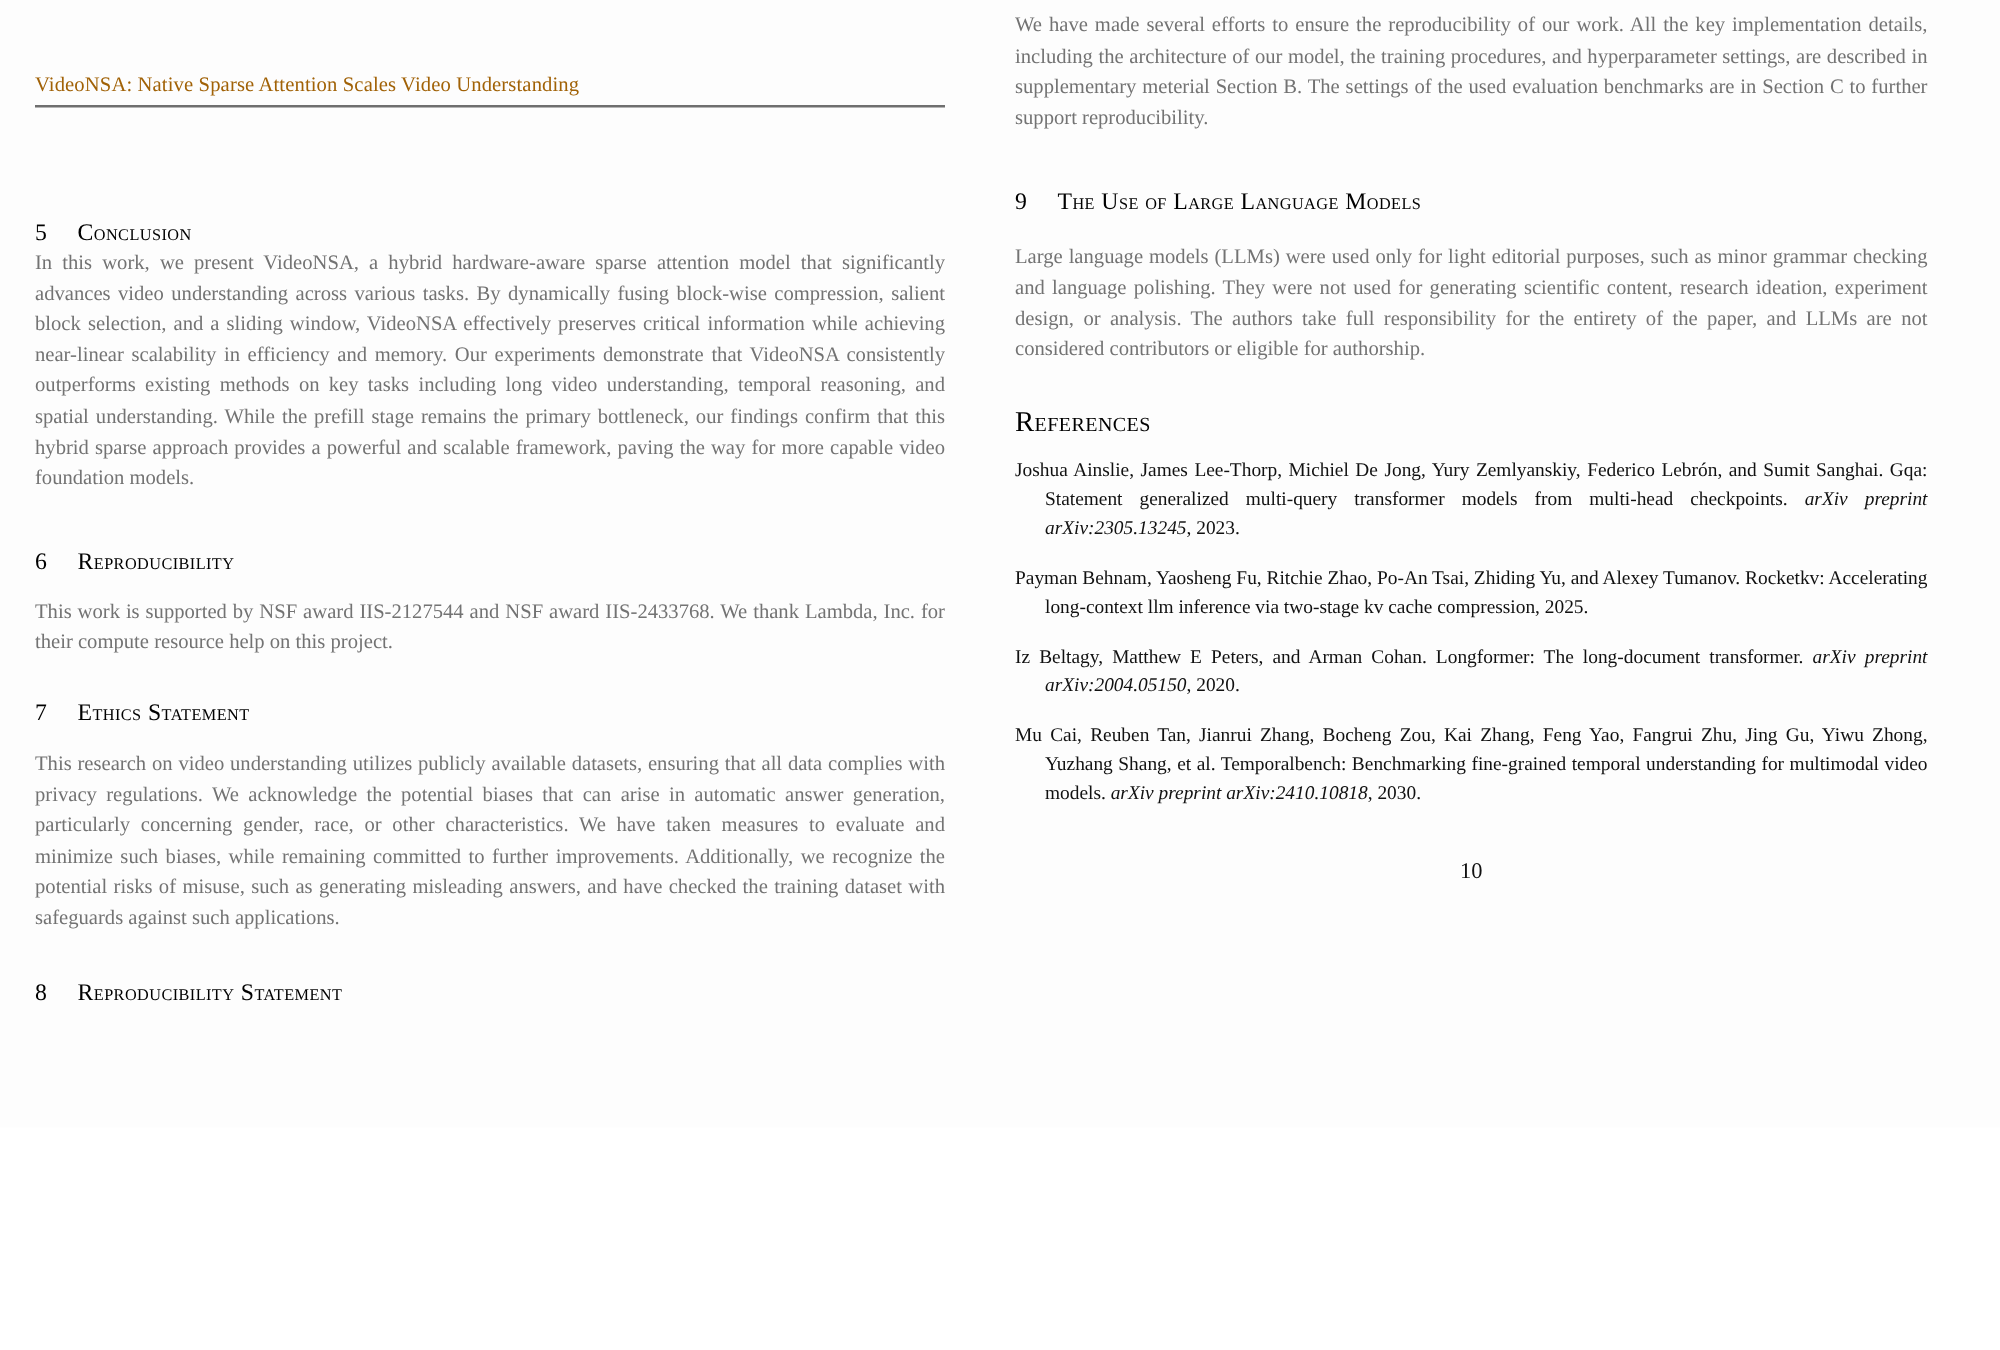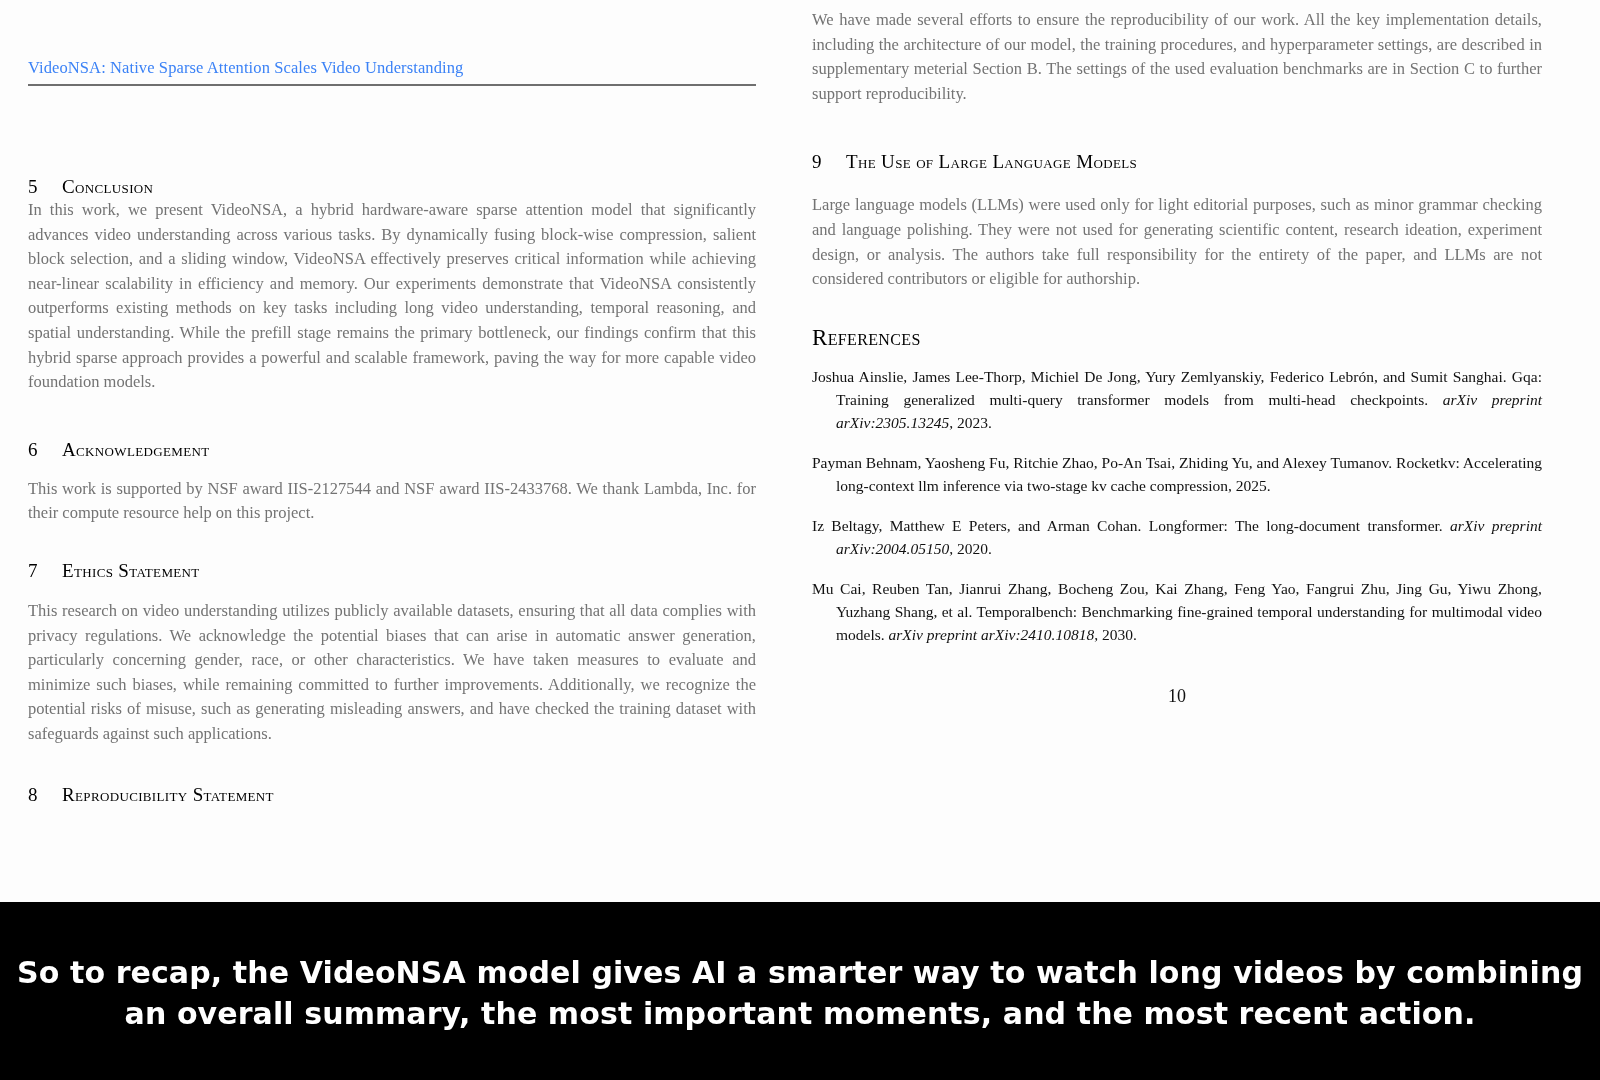--- a/index.html
+++ b/index.html
@@ -46,21 +46,21 @@
   #col-right {
     left: 812px;
     width: 730px;
   }
 
   
   .runhead {
     margin-top: 58px;
     font-size: 16.5px;
     letter-spacing: 0.1px;
-    color: #3b82f6;
+    color: #a16207;
     white-space: nowrap;
   }
   .runhead-rule {
     margin-top: 6px;
     width: 728px;
     height: 2px;
     background: #6f6f6f;
   }
 
   
@@ -165,21 +165,21 @@
       <div class="runhead-rule"></div>
 
       <div class="sec-head" style="margin-top:90px;">
         <span class="sec-num">5</span>
         <span class="sec-title">Conclusion</span>
       </div>
       <p class="body gap-after-head">In this work, we present VideoNSA, a hybrid hardware-aware sparse attention model that significantly advances video understanding across various tasks. By dynamically fusing block-wise compression, salient block selection, and a sliding window, VideoNSA effectively preserves critical information while achieving near-linear scalability in efficiency and memory. Our experiments demonstrate that VideoNSA consistently outperforms existing methods on key tasks including long video understanding, temporal reasoning, and spatial understanding. While the prefill stage remains the primary bottleneck, our findings confirm that this hybrid sparse approach provides a powerful and scalable framework, paving the way for more capable video foundation models.</p>
 
       <div class="sec-head gap-sec-before">
         <span class="sec-num">6</span>
-        <span class="sec-title">Acknowledgement</span>
+        <span class="sec-title">Reproducibility</span>
       </div>
       <p class="body" style="margin-top:16px;">This work is supported by NSF award IIS-2127544 and NSF award IIS-2433768. We thank Lambda, Inc. for their compute resource help on this project.</p>
 
       <div class="sec-head gap-sec-before-sm">
         <span class="sec-num">7</span>
         <span class="sec-title">Ethics Statement</span>
       </div>
       <p class="body" style="margin-top:17px;">This research on video understanding utilizes publicly available datasets, ensuring that all data complies with privacy regulations. We acknowledge the potential biases that can arise in automatic answer generation, particularly concerning gender, race, or other characteristics. We have taken measures to evaluate and minimize such biases, while remaining committed to further improvements. Additionally, we recognize the potential risks of misuse, such as generating misleading answers, and have checked the training dataset with safeguards against such applications.</p>
 
       <div class="sec-head" style="margin-top:37px;">
@@ -196,36 +196,33 @@
       <div class="sec-head" style="margin-top:45px;">
         <span class="sec-num">9</span>
         <span class="sec-title">The Use of Large Language Models</span>
       </div>
       <p class="body" style="margin-top:20px;">Large language models (LLMs) were used only for light editorial purposes, such as minor grammar checking and language polishing. They were not used for generating scientific content, research ideation, experiment design, or analysis. The authors take full responsibility for the entirety of the paper, and LLMs are not considered contributors or eligible for authorship.</p>
 
       <div class="ref-head" style="margin-top:33px;">References</div>
 
       <ul class="ref-list">
         <li class="ref-item">
-          <span>Joshua Ainslie, James Lee-Thorp, Michiel De Jong, Yury Zemlyanskiy, Federico Lebrón, and Sumit Sanghai. Gqa: Training generalized multi-query transformer models from multi-head checkpoints. </span><i>arXiv preprint arXiv:2305.13245</i><span>, 2023.</span>
+          <span>Joshua Ainslie, James Lee-Thorp, Michiel De Jong, Yury Zemlyanskiy, Federico Lebrón, and Sumit Sanghai. Gqa: Statement generalized multi-query transformer models from multi-head checkpoints. </span><i>arXiv preprint arXiv:2305.13245</i><span>, 2023.</span>
         </li>
         <li class="ref-item">
           <span>Payman Behnam, Yaosheng Fu, Ritchie Zhao, Po-An Tsai, Zhiding Yu, and Alexey Tumanov. Rocketkv: Accelerating long-context llm inference via two-stage kv cache compression, 2025.</span><i></i><span></span>
         </li>
         <li class="ref-item">
           <span>Iz Beltagy, Matthew E Peters, and Arman Cohan. Longformer: The long-document transformer. </span><i>arXiv preprint arXiv:2004.05150</i><span>, 2020.</span>
         </li>
         <li class="ref-item">
           <span>Mu Cai, Reuben Tan, Jianrui Zhang, Bocheng Zou, Kai Zhang, Feng Yao, Fangrui Zhu, Jing Gu, Yiwu Zhong, Yuzhang Shang, et al. Temporalbench: Benchmarking fine-grained temporal understanding for multimodal video models. </span><i>arXiv preprint arXiv:2410.10818</i><span>, 2030.</span>
         </li>
       </ul>
 
       <div class="page-num">10</div>
 
     </div>
 
   </div>
 
-  <div id="caption-bar">
-    <div id="caption-text">So to recap, the VideoNSA model gives AI a smarter way to watch long videos by combining an overall summary, the most important moments, and the most recent action.</div>
-  </div>
 
 </div>
 
 </body></html>

